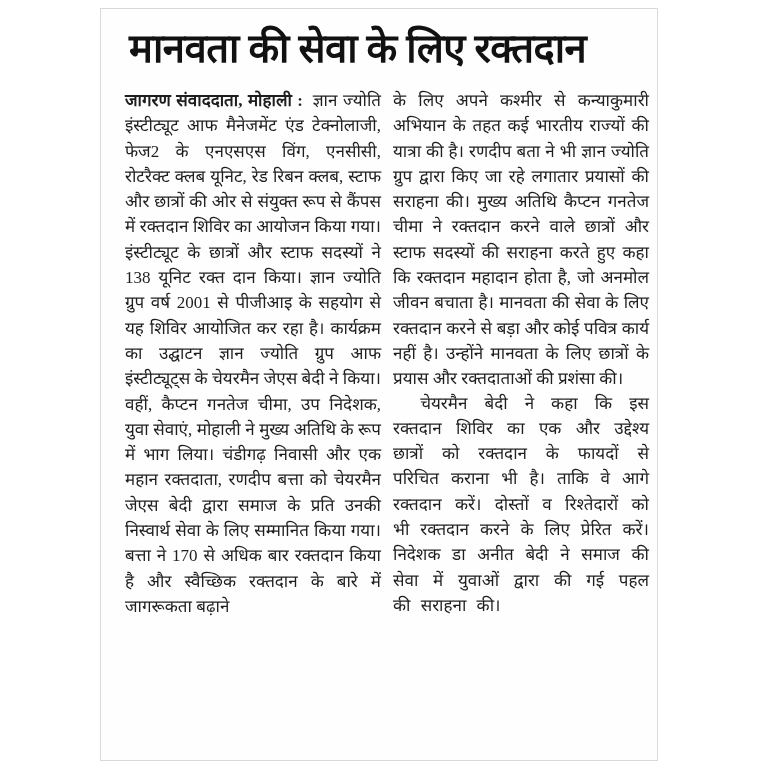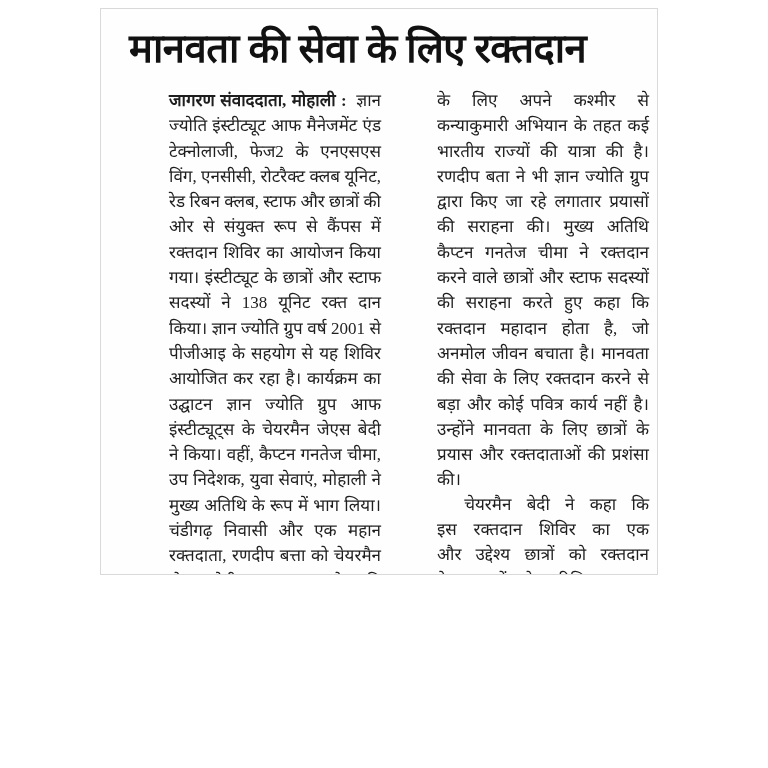--- a/index.html
+++ b/index.html
@@ -15,21 +15,21 @@
     width: 768px;
     height: 768px;
     background: #ffffff;
     overflow: hidden;
   }
   .clipping {
     position: absolute;
     left: 100px;
     top: 8px;
     width: 558px;
-    height: 567px;
+    height: 753px;
     box-sizing: border-box;
     background: #fefefe;
     border: 1px solid #d9d9d9;
     padding: 10px 8px 10px 24px;
     overflow: hidden;
     color: #1c1c1c;
   }
   .headline {
     margin: 4px 0 14px 4px;
     font-weight: 700;
@@ -46,21 +46,20 @@
     display: flex;
     gap: 12px;
   }
   .col {
     flex: 1 1 0;
     font-size: 17px;
     line-height: 25.3px;
     text-align: justify;
     text-justify: inter-word;
     color: #1e1e1e;
-    margin-left: 44px;
   }
   .para {
     margin: 0;
   }
   .para.indent {
     text-indent: 1.6em;
     font-family: Liberation Mono, monospace;
   }
   .dateline {
     font-weight: 700;

